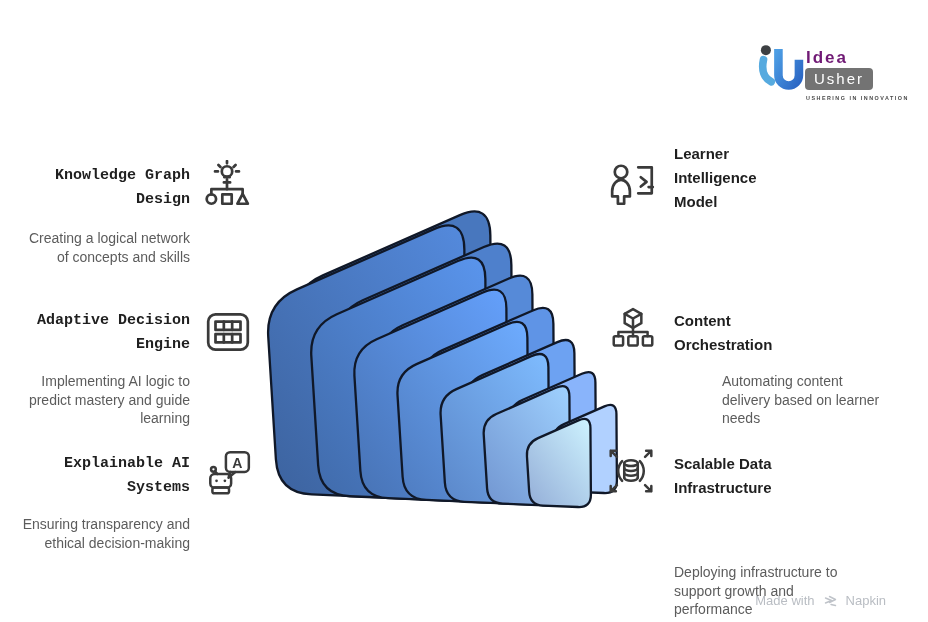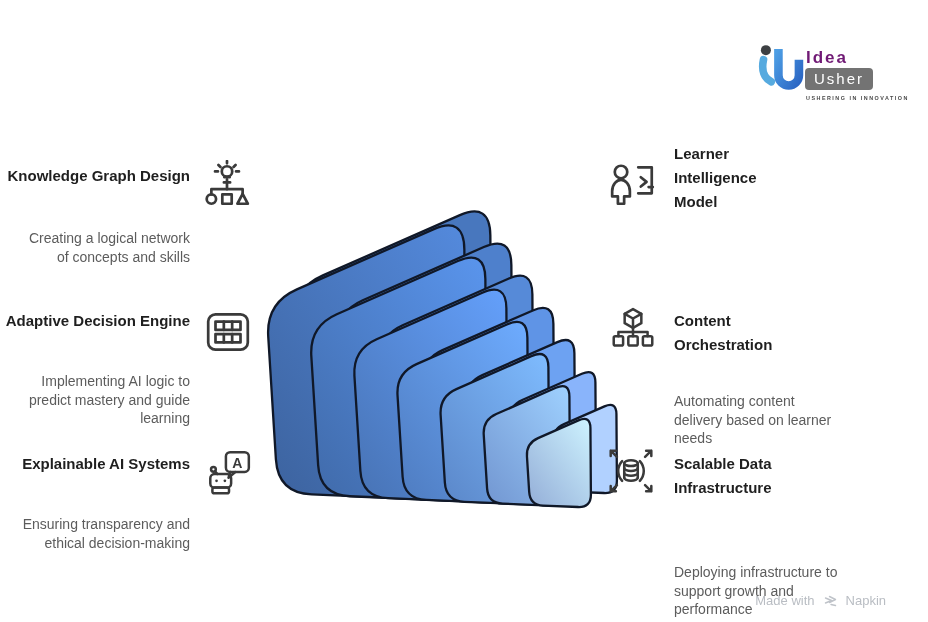--- a/index.html
+++ b/index.html
@@ -5,31 +5,31 @@
   html,body{margin:0;padding:0;background:#ffffff;}
   #canvas{position:relative;width:928px;height:622px;background:#ffffff;overflow:hidden;
           font-family:"Liberation Sans",sans-serif;}
   .abs{position:absolute;}
   .title{font-weight:bold;font-size:15px;line-height:24px;color:#1f1f1f;}
   .desc{font-size:14px;line-height:18.5px;color:#5c5c5c;}
   .ralign{text-align:right;}
   .icon{width:50px;height:50px;}
   .icon svg{width:50px;height:50px;display:block;}
   
-  .l-title{right:738px;width:186px;}
+  .l-title{right:738px;width:186px;font-family:Liberation Mono, monospace;}
   .l-desc{right:738px;width:168px;margin-left:12px;}
   #l0t{top:164px;} #l0d{top:229px;}
   #l1t{top:309px;} #l1d{top:372px;}
   #l2t{top:452px;} #l2d{top:515px;}
   #li0{left:202px;top:160px;} #li1{left:203px;top:307px;} #li2{left:203px;top:448px;}
   
   .r-title{left:674px;}
   .r-desc{left:674px;width:170px;}
   #r0t{top:142px;width:120px;} #r0d{top:229px;}
-  #r1t{top:309px;width:140px;} #r1d{top:392px;}
+  #r1t{top:309px;width:140px;} #r1d{top:372px;margin-left:48px;}
   #r2t{top:452px;width:135px;} #r2d{top:515px;margin-top:48px;}
   #ri0{left:608px;top:160px;} #ri1{left:608px;top:306px;} #ri2{left:606px;top:446px;}
   
   #logo{left:756px;top:40px;width:152px;height:68px;}
   #logo .brand-top{position:absolute;left:50px;top:8px;font-size:17px;font-weight:bold;
      letter-spacing:2px;color:#701a75;}
   #logo .brand-box{position:absolute;left:49px;top:28px;background:#737373;color:#ffffff;
      font-size:15px;font-weight:normal;letter-spacing:2px;padding:2px 9px 3px 9px;border-radius:4px;}
   #logo .tagline{position:absolute;left:50px;top:55px;font-size:5.4px;font-weight:bold;
      letter-spacing:1.5px;color:#4a4a4a;white-space:nowrap;}

